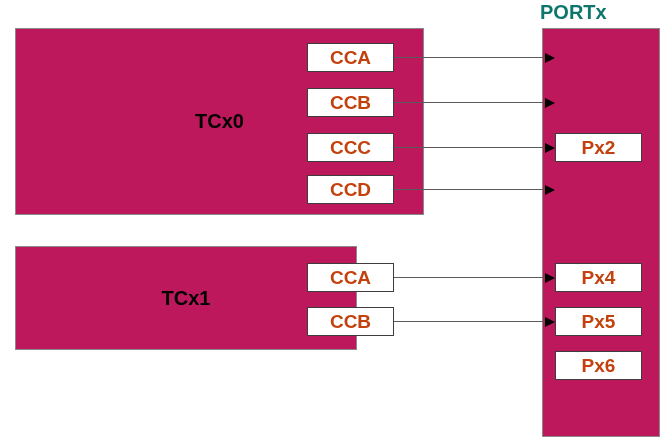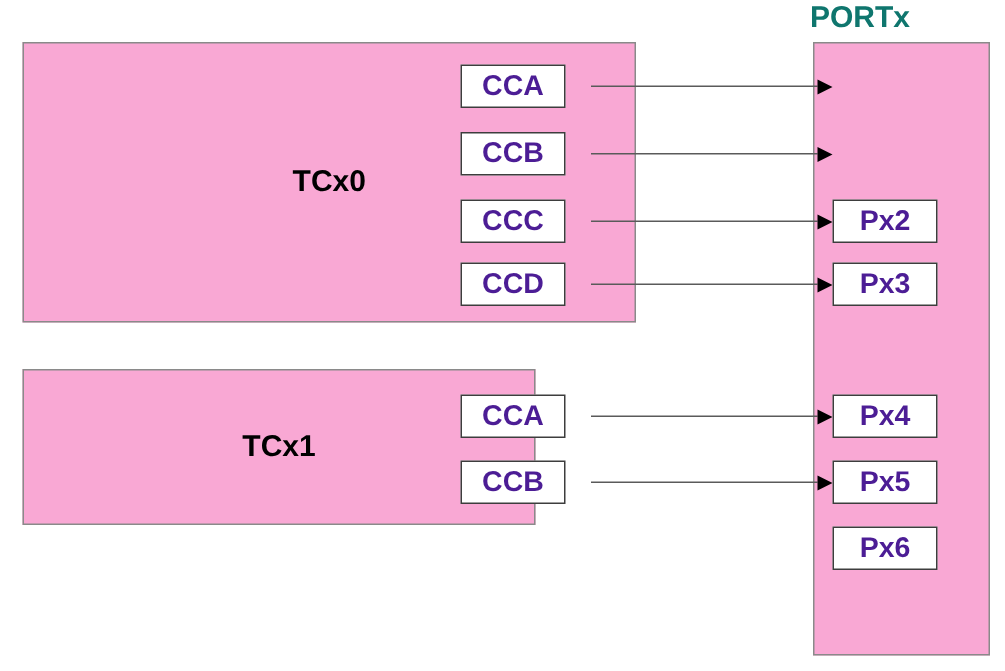--- a/index.html
+++ b/index.html
@@ -16,49 +16,49 @@
     position: absolute;
     left: 540px;
     top: 1px;
     font-size: 20px;
     font-weight: bold;
     color: #0f766e;
     white-space: nowrap;
   }
   .outer {
     position: absolute;
-    background: #f9a8d4;
+    background: #be185d;
     border: 1px solid #8a8a8a;
     box-sizing: border-box;
     display: flex;
     align-items: center;
     justify-content: center;
   }
   .tc0 { left:15px; top:28px;  width:409px; height:187px; }
   .tc1 { left:15px; top:246px; width:342px; height:104px; }
   .portbox { left:542px; top:28px; width:118px; height:409px; }
   .tc-label {
     font-size: 20px;
     font-weight: bold;
     color: #000000;
     white-space: nowrap;
   }
   .cell {
     position: absolute;
-    width: 70px;
+    width: 87px;
     height: 29px;
     background: #ffffff;
     border: 1px solid #3d3d3d;
     box-sizing: border-box;
     display: flex;
     align-items: center;
     justify-content: center;
     font-size: 19px;
     font-weight: bold;
-    color: #4c1d95;
+    color: #c2410c;
     white-space: nowrap;
     z-index: 2;
   }
   .cc  { left: 307px; }
   .pin { left: 555px; }
   .arrow {
     position: absolute;
     left: 394px;
     width: 151px;
     height: 0;
@@ -93,21 +93,20 @@
 
   <div class="cell cc" style="top:43px">CCA</div>
   <div class="cell cc" style="top:88px">CCB</div>
   <div class="cell cc" style="top:175px">CCD</div>
   <div class="cell cc" style="top:133px">CCC</div>
 
   <div class="cell cc" style="top:263px">CCA</div>
   <div class="cell cc" style="top:307px">CCB</div>
 
   <div class="cell pin" style="top:133px">Px2</div>
-  <div class="cell pin" style="top:175px">Px3</div>
   <div class="cell pin" style="top:263px">Px4</div>
   <div class="cell pin" style="top:307px">Px5</div>
   <div class="cell pin" style="top:351px">Px6</div>
 
   <div class="arrow" style="top:57px">
     <span class="arrowhead"></span>
   </div>
   <div class="arrow" style="top:102px">
     <span class="arrowhead"></span>
   </div>

